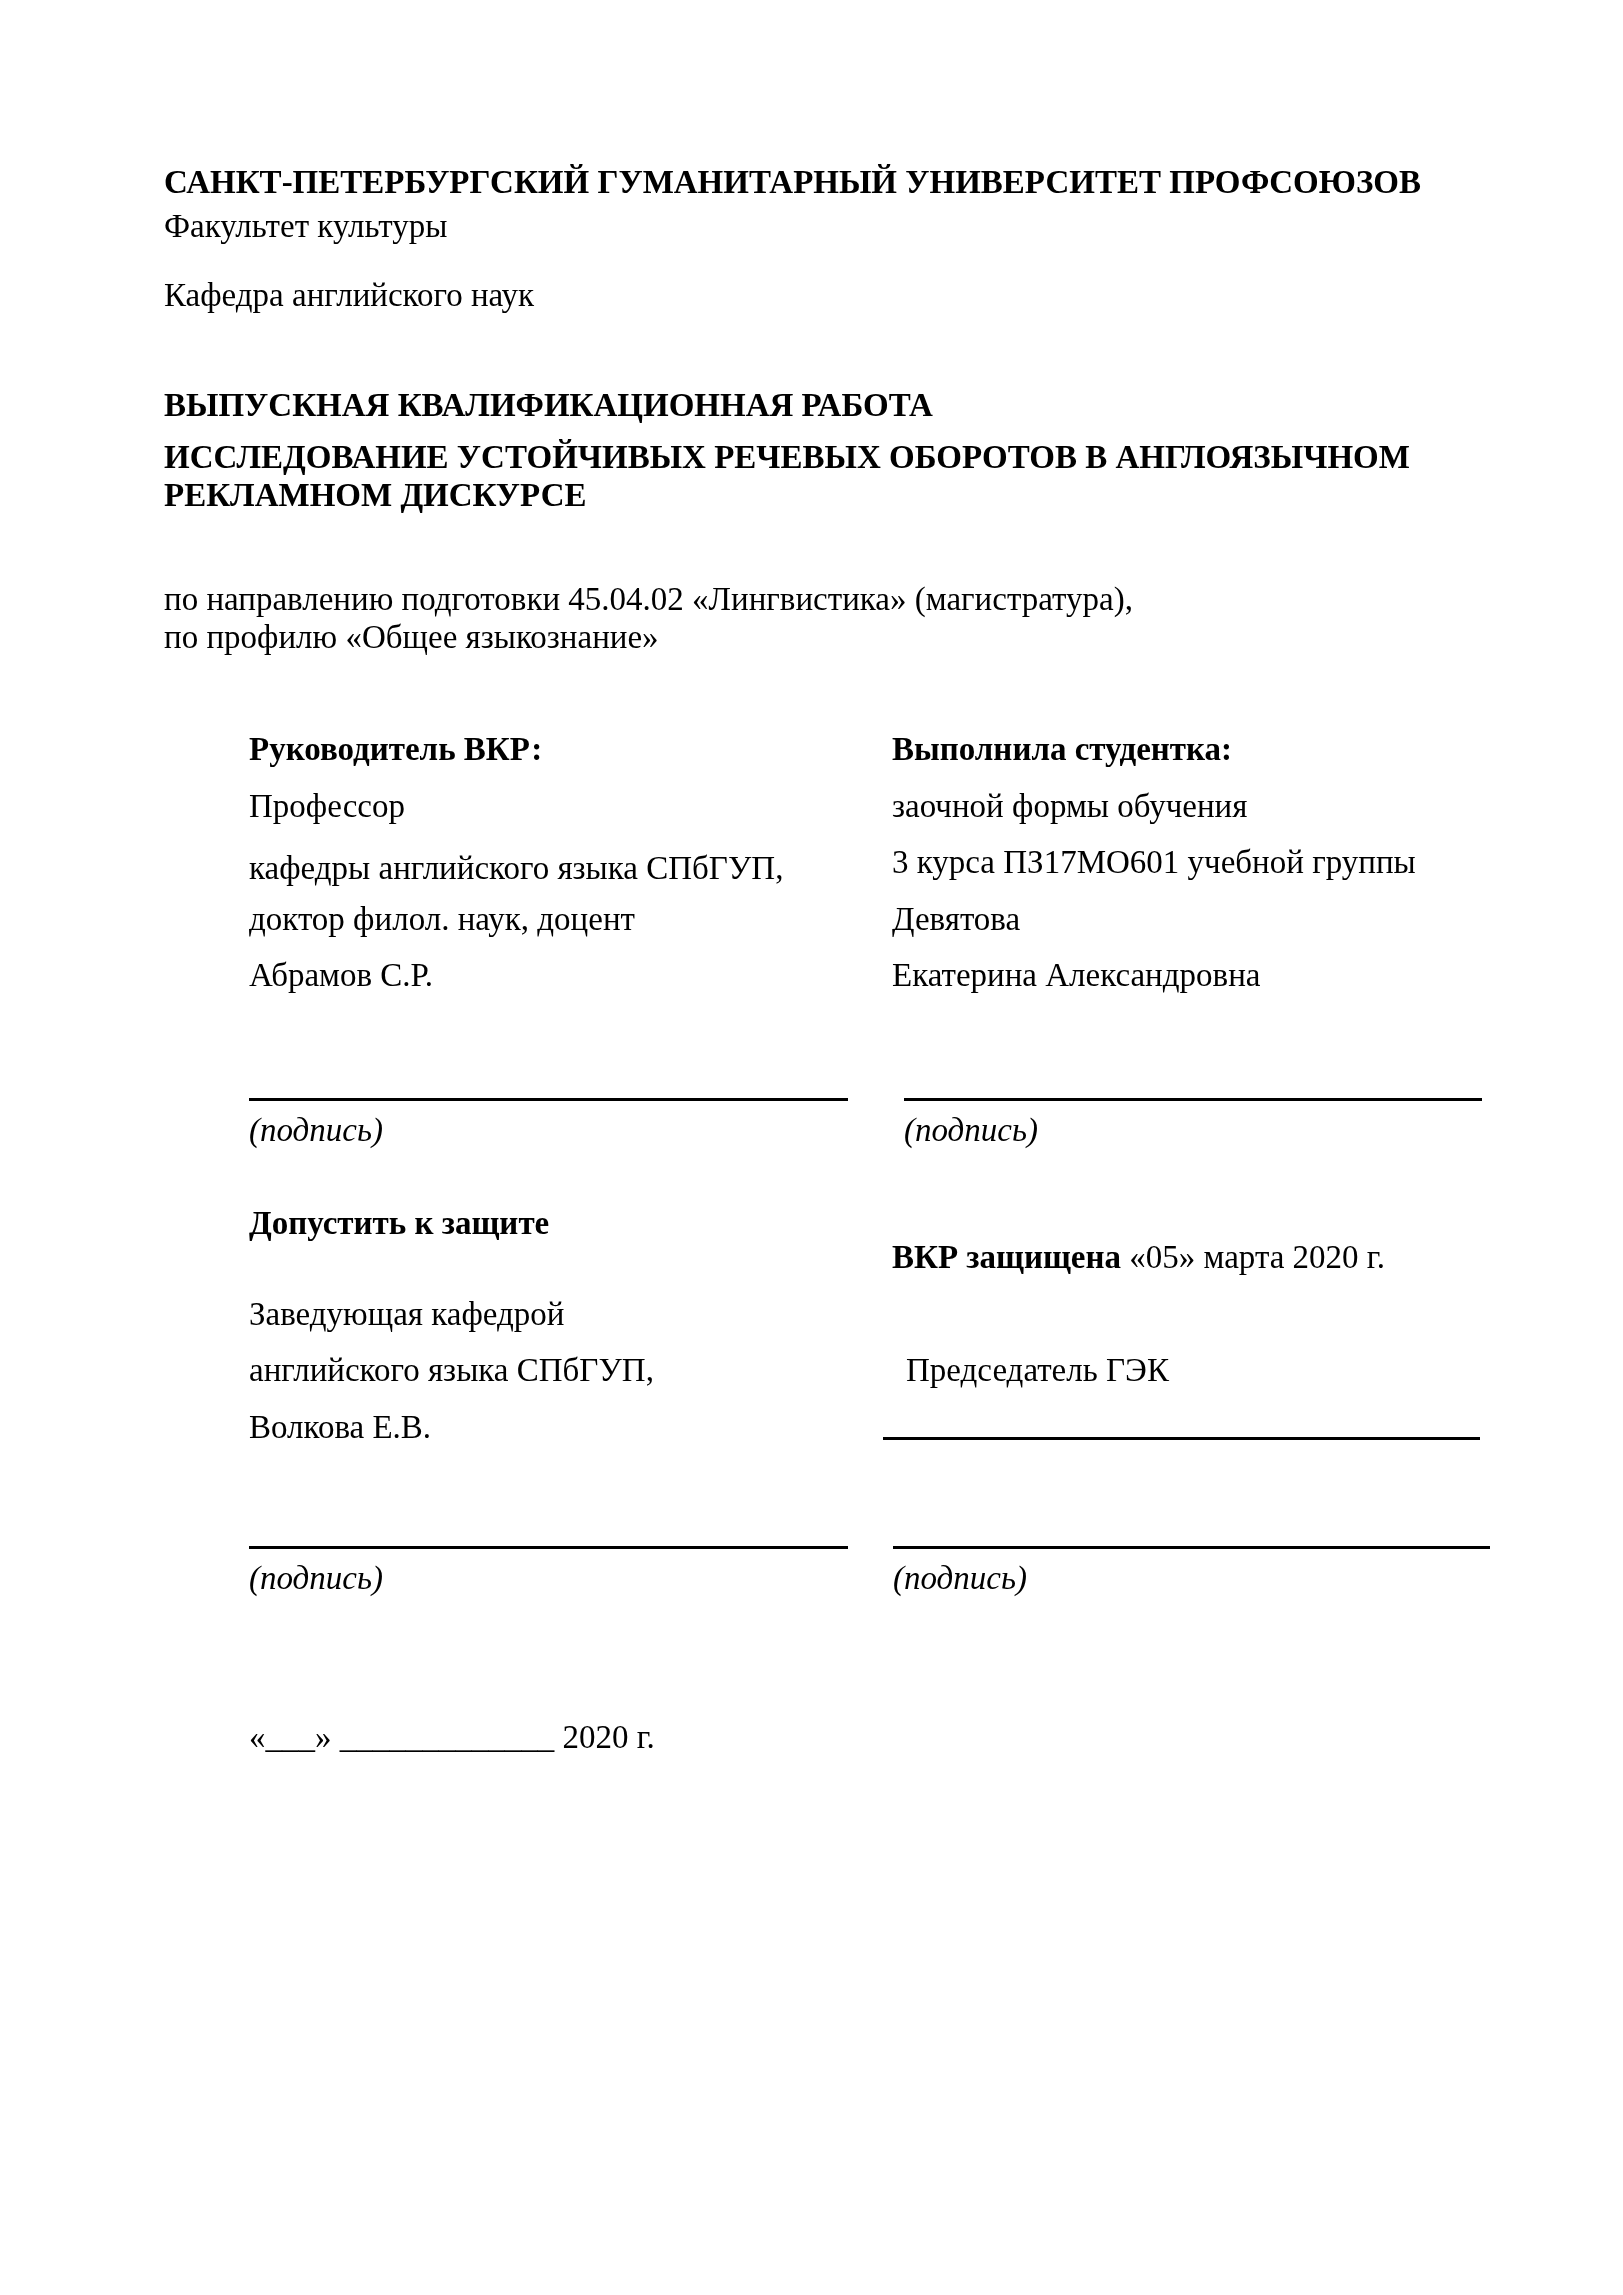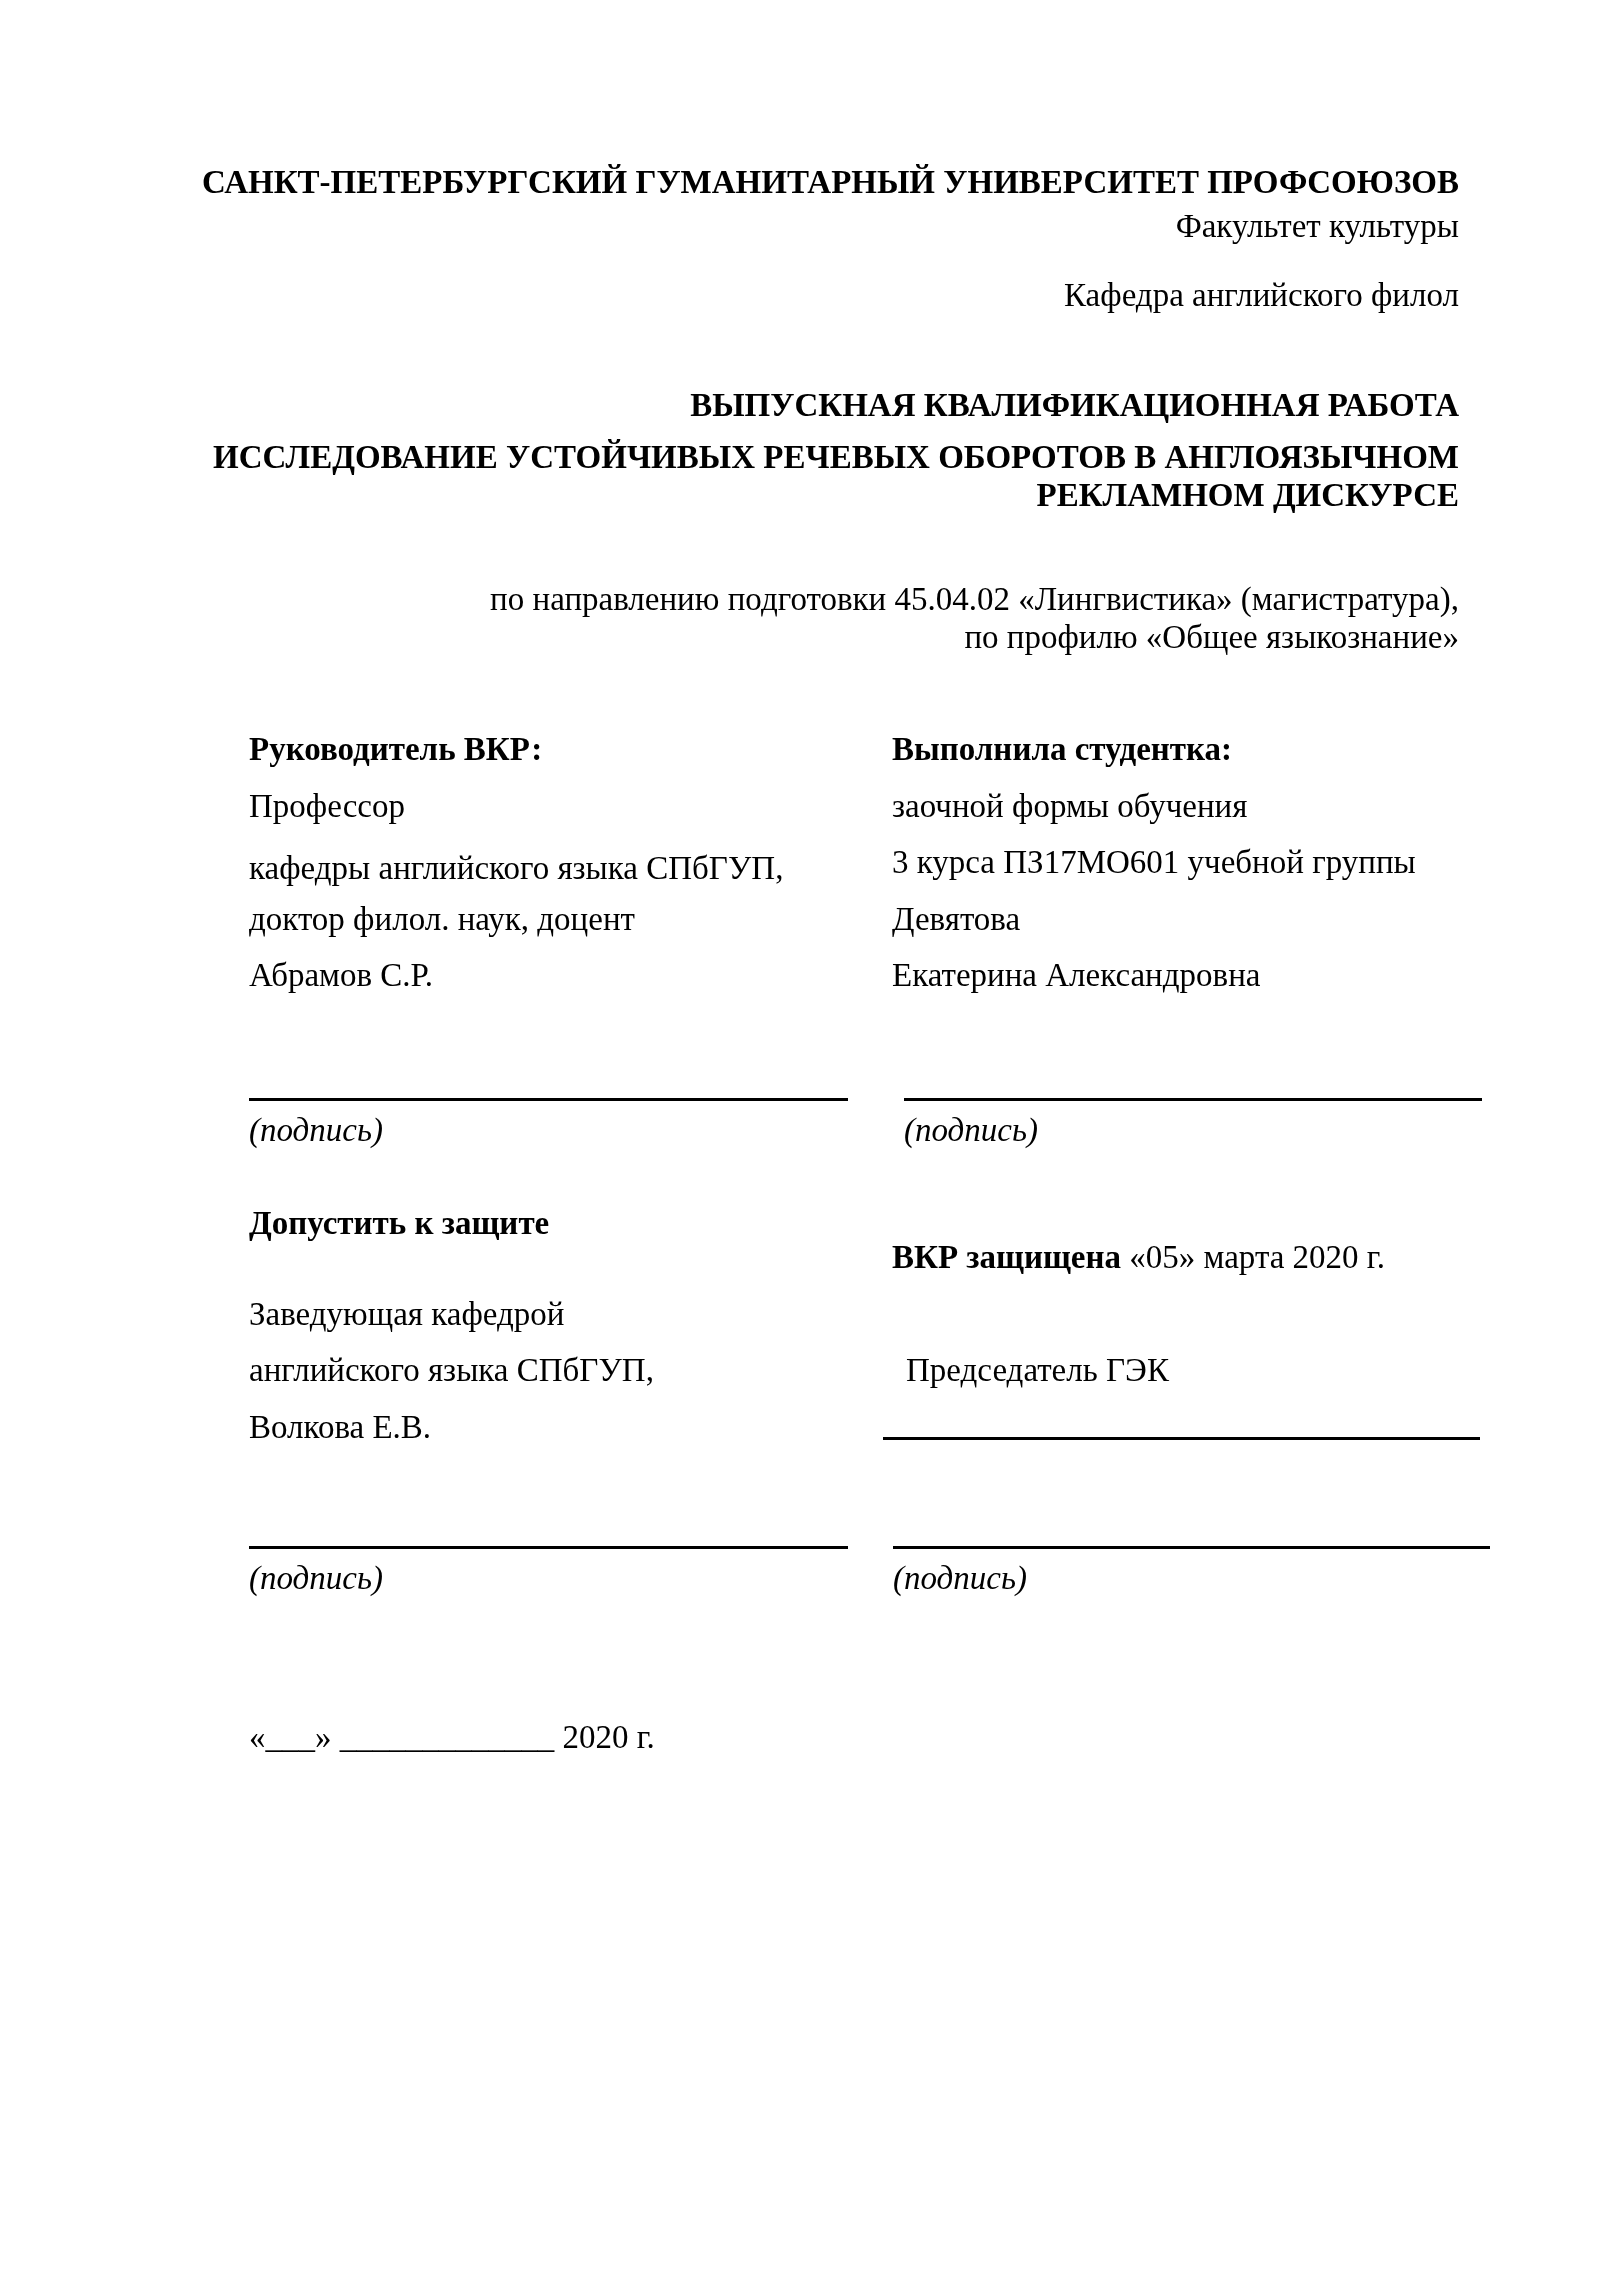--- a/index.html
+++ b/index.html
@@ -8,21 +8,21 @@
     width: 1623px;
     height: 2295px;
     background: #ffffff;
     margin: 0 auto;
     font-family: "Liberation Serif", "DejaVu Serif", serif;
     color: #000000;
     font-size: 33px;
     line-height: 38px;
   }
   .abs { position: absolute; }
-  .centered { left: 164px; width: 1295px; text-align: right; }
+  .centered { left: 164px; width: 1295px; text-align: left; }
   .bold { font-weight: bold; }
   .leftcol  { left: 249px;  width: 620px; }
   .rightcol { left: 892px; width: 628px; }
   .row { height: 38px; white-space: nowrap; }
   .sigline {
     position: absolute;
     height: 0;
     border-top: 3.1px solid #000000;
   }
   .caption { font-style: italic; text-align: left; }
@@ -36,21 +36,21 @@
   .grade-blank { width: 345px; }
   .nowrap { white-space: nowrap; }
 </style>
 </head>
 <body>
 
 <div class="page">
 
   <div class="abs centered bold" style="top:163px;">САНКТ-ПЕТЕРБУРГСКИЙ ГУМАНИТАРНЫЙ УНИВЕРСИТЕТ ПРОФСОЮЗОВ</div>
   <div class="abs centered" style="top:207px;">Факультет культуры</div>
-  <div class="abs centered" style="top:276px;">Кафедра английского филол</div>
+  <div class="abs centered" style="top:276px;">Кафедра английского наук</div>
 
   <div class="abs centered bold" style="top:386px;">ВЫПУСКНАЯ КВАЛИФИКАЦИОННАЯ РАБОТА</div>
 
   <div class="abs centered bold" style="top:438px;">ИССЛЕДОВАНИЕ УСТОЙЧИВЫХ РЕЧЕВЫХ ОБОРОТОВ В АНГЛОЯЗЫЧНОМ РЕКЛАМНОМ ДИСКУРСЕ</div>
 
   <div class="abs centered" style="top:580px;">
     <div>по направлению подготовки 45.04.02 «Лингвистика» (магистратура),</div>
     <div>по профилю «Общее языкознание»</div>
   </div>
 

